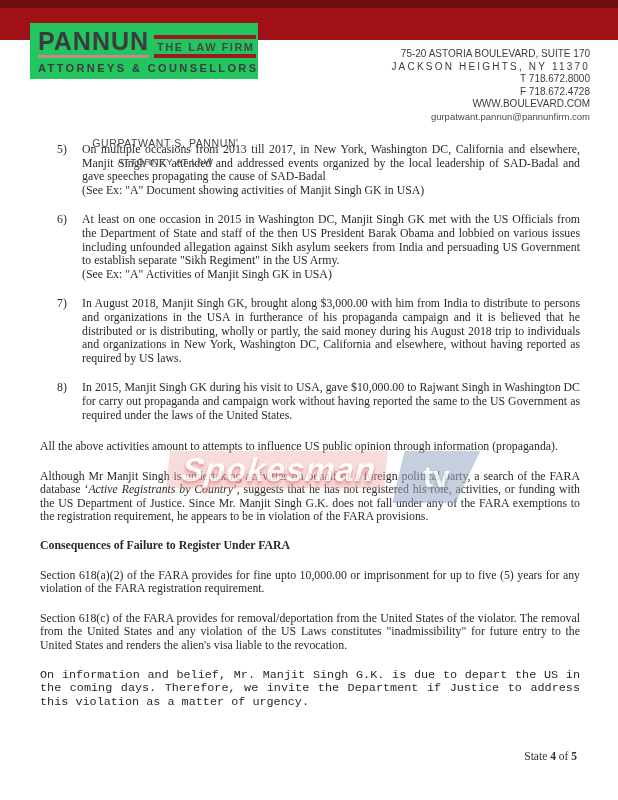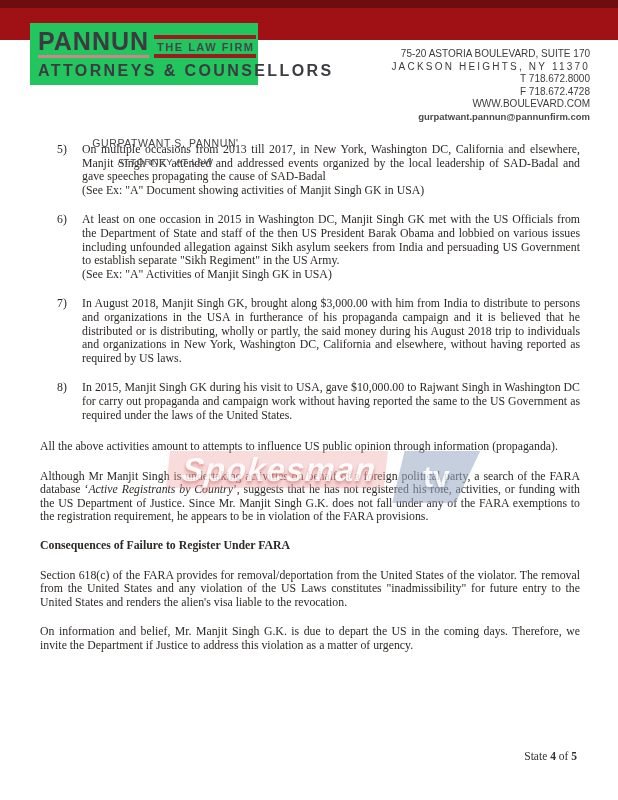--- a/index.html
+++ b/index.html
@@ -15,42 +15,42 @@
 
   
   .logo-box{position:absolute;left:30px;top:23px;width:228px;background:#22c55e;padding:6px 6px 5px 8px;box-sizing:border-box;z-index:3;}
   .logo-row{display:flex;align-items:stretch;}
   .logo-left{display:flex;flex-direction:column;justify-content:flex-end;}
   .logo-pannun{font-weight:bold;font-size:25px;line-height:24px;letter-spacing:1px;color:#3b3b40;}
   .pannun-underline{height:3px;background:#c9898b;margin-top:2px;}
   .logo-right{display:flex;flex-direction:column;justify-content:flex-end;margin-left:5px;flex:1;text-align:right;}
   .tlf-bar{height:4px;background:#9b1c1f;}
   .tlf-text{font-weight:bold;font-size:11px;letter-spacing:1.5px;color:#46464b;padding:2px 1px 1px 3px;white-space:nowrap;}
-  .logo-sub{font-weight:bold;font-size:16px;letter-spacing:2.4px;color:#3b3b40;margin-top:4px;white-space:nowrap;}
+  .logo-sub{font-weight:bold;font-size:11px;letter-spacing:2.4px;color:#3b3b40;margin-top:4px;white-space:nowrap;}
 
   
   .attorney-block{position:absolute;left:58px;top:95px;width:215px;text-align:center;z-index:2;}
   .attorney-name{font-size:10.5px;letter-spacing:.6px;color:#444448;margin-top:42px;}
   .attorney-title{font-size:9.5px;letter-spacing:.6px;color:#4a4a4e;margin-top:7px;}
 
   
   .address-block{position:absolute;right:28px;top:48px;text-align:right;color:#3c3c3c;font-size:10px;line-height:12.6px;z-index:2;}
   .addr-city{letter-spacing:2.2px;}
-  .addr-email{font-size:9.5px;color:#4a4a4a;font-weight:bold;}
+  .addr-email{font-size:9.5px;color:#4a4a4a;}
 
   
   .content{position:absolute;left:40px;top:143px;width:540px;
     font-family:"Liberation Serif",serif;font-size:11.8px;line-height:13.6px;
     color:#2d2926;text-align:justify;z-index:1;}
   .item{display:flex;margin-bottom:16px;}
   .item-num{flex:0 0 25px;margin-left:17px;}
   .item-body{flex:1;}
   .item-note{text-align:left;}
   .para{margin:16px 0 15px 0;}
-  .para-tight{margin:0 0 14px 0;}
+  .para-tight{margin:0 0 14px 0;font-family:Liberation Mono, monospace;}
   .heading{font-weight:bold;margin:0 0 14px 0;text-align:left;}
   .m18{margin-bottom:18px;}
   .m16{margin-bottom:16px;}
   .italic{font-style:italic;}
 
   
   .watermark{position:absolute;left:168px;top:451px;display:flex;align-items:flex-start;z-index:5;pointer-events:none;opacity:.85;}
   .wm-main{
     background:rgba(238,163,163,0.45);
     color:rgba(255,255,255,0.95);
@@ -140,20 +140,21 @@
         <div>In 2015, Manjit Singh GK during his visit to USA, gave $10,000.00 to Rajwant Singh in Washington DC for carry out propaganda and campaign work without having reported the same to the US Government as required under the laws of the United States.</div>
       </div>
     </div>
 
     <p class="para">All the above activities amount to attempts to influence US public opinion through information (propaganda).</p>
 
     <p class="para"><span>Although Mr Manjit Singh is undertaking activities on behalf of a foreign political party, a search of the FARA database ‘</span><span class="italic">Active Registrants by Country</span><span>’, suggests that he has not registered his role, activities, or funding with the US Department of Justice. Since Mr. Manjit Singh G.K. does not fall under any of the FARA exemptions to the registration requirement, he appears to be in violation of the FARA provisions.</span></p>
 
     <p class="heading">Consequences of Failure to Register Under FARA</p>
 
+    <p class="para m16">Section 618(a)(2) of the FARA provides for fine upto 10,000.00 or imprisonment for up to five (5) years for any violation of the FARA registration requirement.</p>
 
     <p class="para m16">Section 618(c) of the FARA provides for removal/deportation from the United States of the violator. The removal from the United States and any violation of the US Laws constitutes "inadmissibility" for future entry to the United States and renders the alien's visa liable to the revocation.</p>
 
     <p class="para-tight">On information and belief, Mr. Manjit Singh G.K. is due to depart the US in the coming days. Therefore, we invite the Department if Justice to address this violation as a matter of urgency.</p>
 
   </div>
 
   <div class="watermark">
     <div class="wm-main">Spokesman</div>
     <div class="wm-tv">tv</div>

